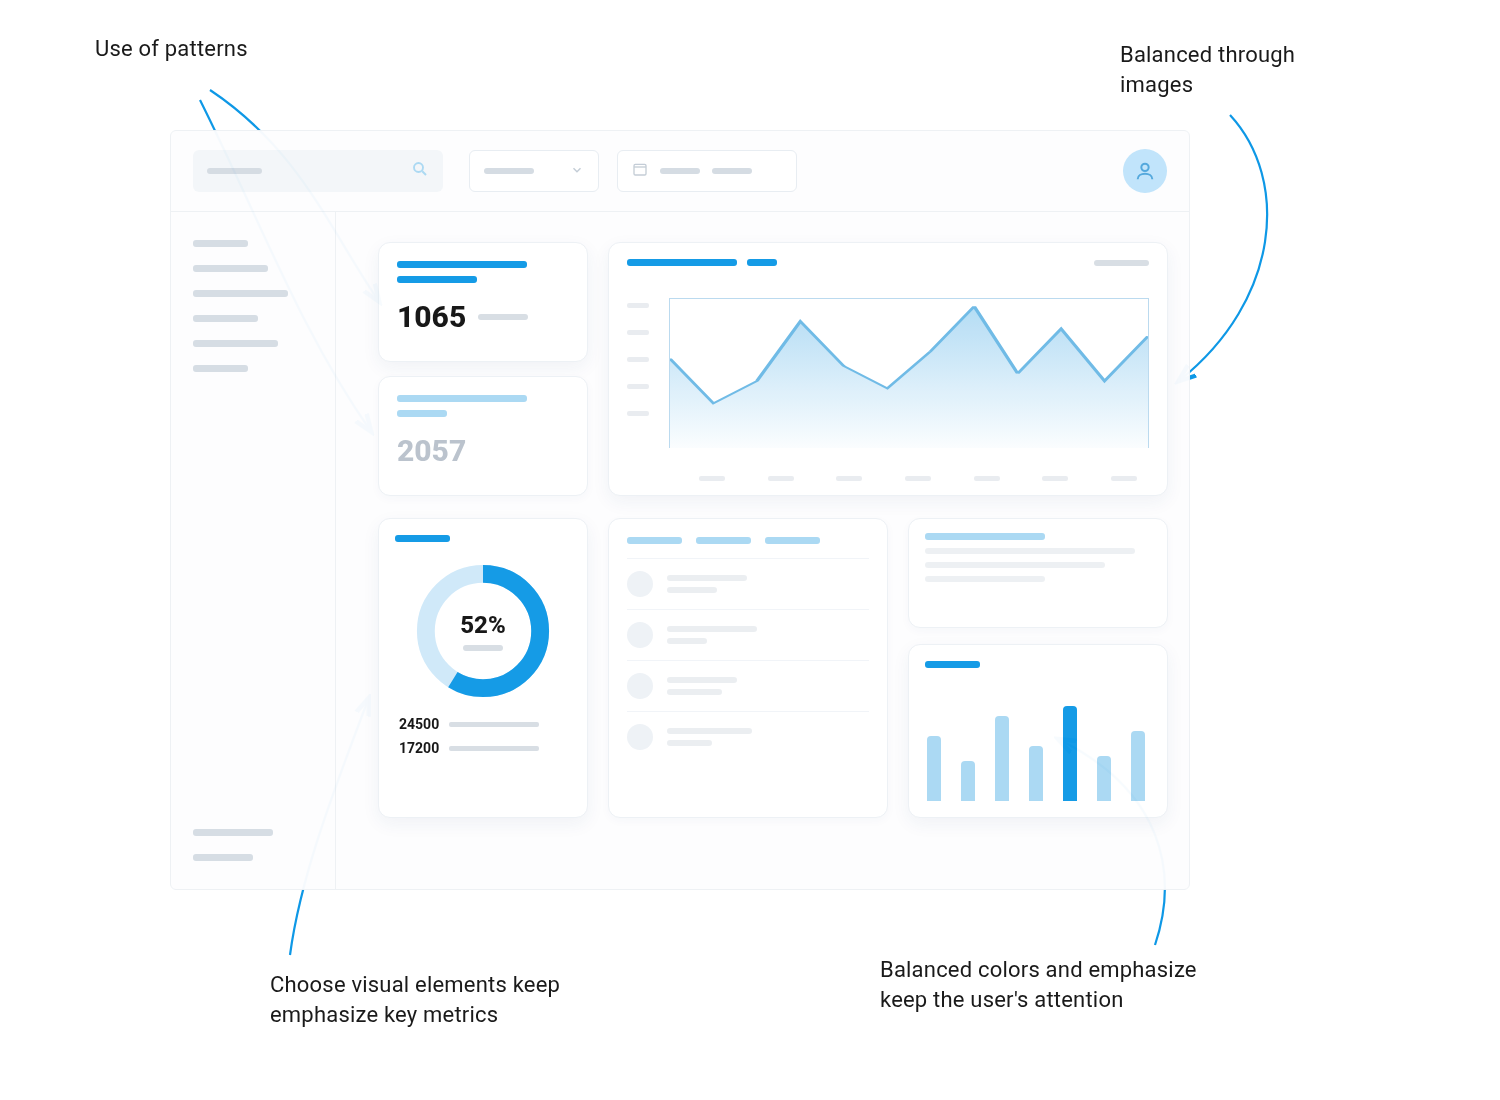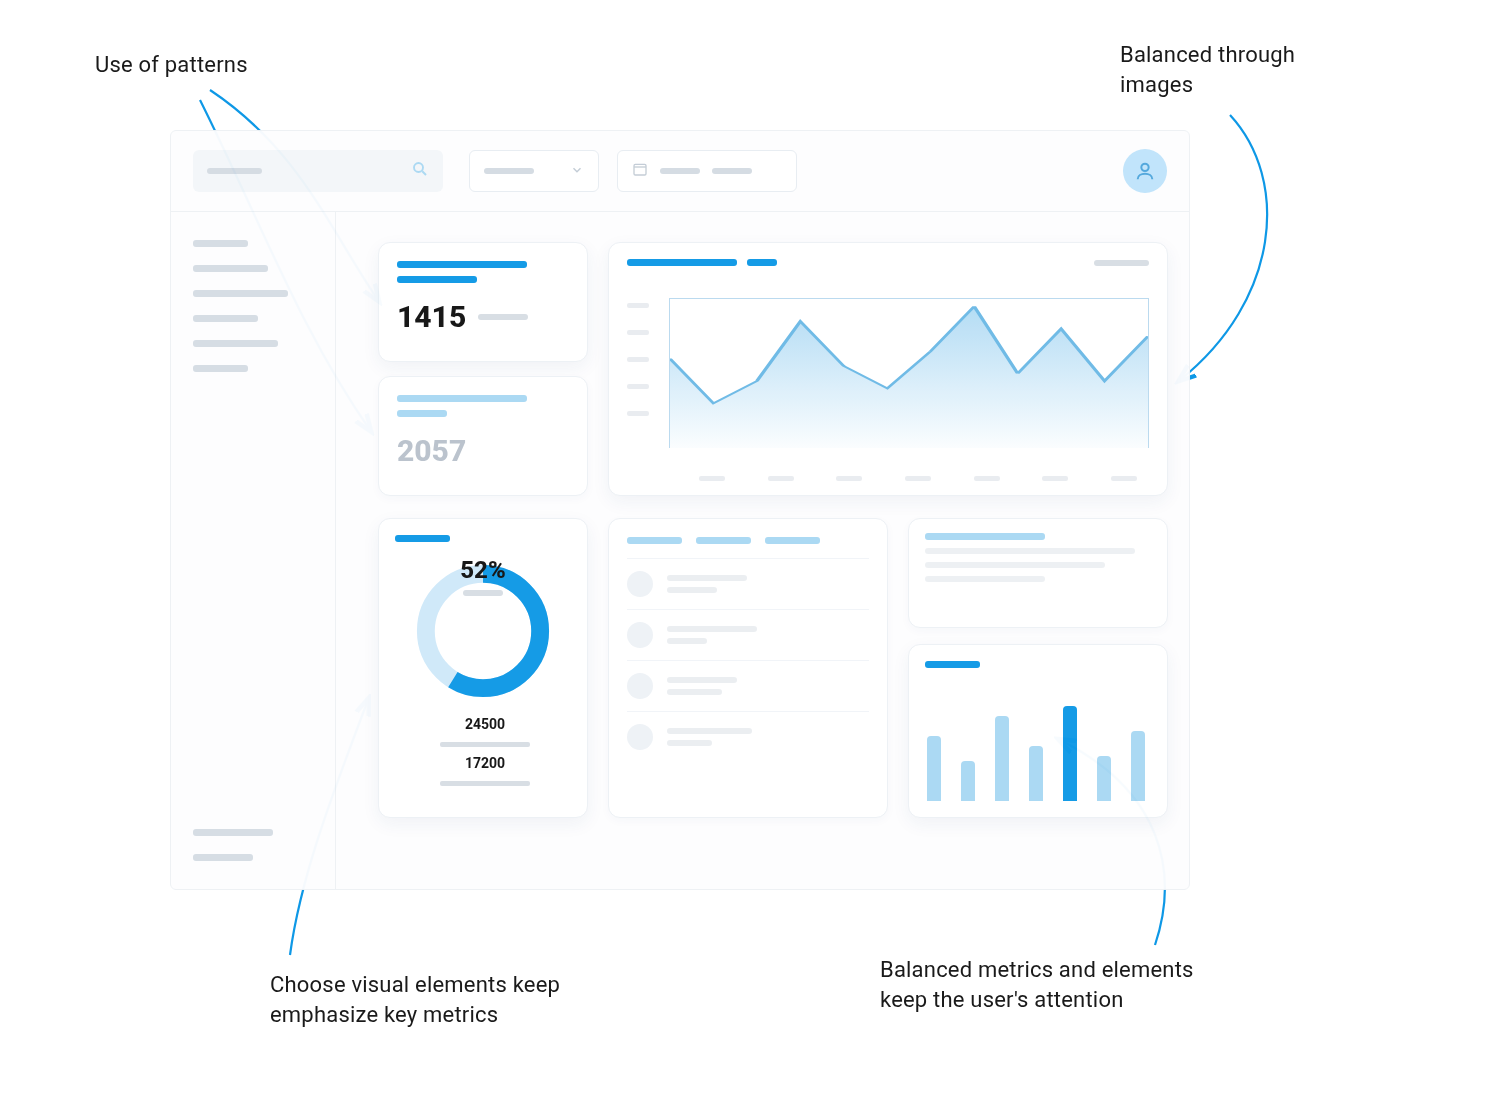--- a/index.html
+++ b/index.html
@@ -114,25 +114,25 @@
   .areacard .hdr { display:flex; align-items:center; gap:10px; }
   .yaxis { position:absolute; left:18px; top:60px; display:flex; flex-direction:column; gap:22px; }
   .yaxis .tick { width: 22px; height: 5px; background:#d7dde4; border-radius:2px; opacity:.55;}
   .area-plot { position:absolute; left:60px; top:55px; right:18px; height:150px; border:1px solid #b9d9ef; border-bottom:none; }
   .xaxis { position:absolute; left:90px; right:30px; bottom:14px; display:flex; justify-content:space-between; }
   .xaxis .tick { width:26px; height:5px; background:#d7dde4; border-radius:2px; opacity:.55; }
 
   
   .donutcard { left: 42px; top: 306px; width: 210px; height: 300px; padding: 16px 16px 14px; }
   .donut-wrap { position: relative; width: 150px; height: 150px; margin: 14px auto 10px; }
-  .donut-wrap .center { position:absolute; inset:0; display:flex; flex-direction:column; align-items:center; justify-content:flex-start; gap:6px;}
+  .donut-wrap .center { position:absolute; inset:0; display:flex; flex-direction:column; align-items:center; justify-content:center; gap:6px;}
   .donut-val { font-size: 24px; font-weight: 800; color:#111; }
   .donut-sub { width:40px; height:6px; background:#d7dde4; border-radius:3px; }
   .legend { display:flex; flex-direction:column; gap:8px; margin-top:6px; padding-left:4px;}
-  .legend .row { display:flex; align-items:center; gap:10px; font-size:14px; font-weight:700; color:#111;flex-direction:column;}
+  .legend .row { display:flex; align-items:center; gap:10px; font-size:14px; font-weight:700; color:#111;}
   .legend .lb { width:90px; height:5px; background:#d7dde4; border-radius:2px; }
 
   
   .listcard { left: 272px; top: 306px; width: 280px; height: 300px; padding: 18px 18px; }
   .listcard .hdr { display:flex; gap:14px; margin-bottom: 14px;}
   .listrow { display:flex; align-items:center; gap:14px; padding: 12px 0; border-top:1px solid #f1f4f8;}
   .listrow .avatar-s { width:26px; height:26px; border-radius:50%; background:#eef2f6;}
   .listrow .c { display:flex; flex-direction:column; gap:6px; }
 
   
@@ -141,27 +141,27 @@
   
   .barcard { left: 572px; top: 432px; width: 260px; height: 174px; padding: 16px 16px 12px; }
   .bars { position:absolute; left:18px; right:18px; bottom:16px; height:100px; display:flex; align-items:flex-end; gap:20px; }
   .barcol { width:14px; border-radius:4px 4px 0 0; }
 </style>
 </head>
 <body>
 
 <div class="stage">
 
-  <div class="annotation" style="left:95px; top:50px;">Use of patterns</div>
+  <div class="annotation" style="left:95px; top:34px;">Use of patterns</div>
 
   <div class="annotation" style="left:1120px; top:40px; width:220px;">Balanced through images</div>
 
   <div class="annotation" style="left:270px; top:970px; width:320px;">Choose visual elements keep emphasize key metrics</div>
 
-  <div class="annotation" style="left:880px; top:955px; width:360px;">Balanced metrics and elements keep the user's attention</div>
+  <div class="annotation" style="left:880px; top:955px; width:360px;">Balanced colors and emphasize keep the user's attention</div>
 
   <svg class="arrow-svg" style="left:0;top:0;width:1500px;height:1100px;">
     <defs>
       <marker id="ah" markerWidth="10" markerHeight="10" refX="7" refY="5" orient="auto">
         <path d="M0,2 L8,5 L0,8" fill="none" stroke="#0e98e6" stroke-width="2"></path>
       </marker>
     </defs>
     <path class="arrow-path" marker-end="url(#ah)" d="M 210 90 C 300 150, 330 230, 378 300"></path>
     <path class="arrow-path" marker-end="url(#ah)" d="M 200 100 C 260 220, 300 330, 370 430"></path>
     <path class="arrow-path" marker-end="url(#ah)" d="M 1230 115 C 1290 180, 1280 300, 1180 380"></path>
@@ -222,21 +222,21 @@
         <div class="side-item" style="width:60px"></div>
       </div>
     </div>
 
     <div class="content">
 
       <div class="card stat1">
         <div class="bar-blue l1"></div>
         <div class="bar-blue l2"></div>
         <div class="val">
-          <span>1415</span>
+          <span>1065</span>
           <span class="sub"></span>
         </div>
       </div>
 
       <div class="card faded stat2">
         <div class="bar-lblue l1"></div>
         <div class="bar-lblue l2"></div>
         <div class="val">
           <span>2057</span>
           <span class="sub"></span>

